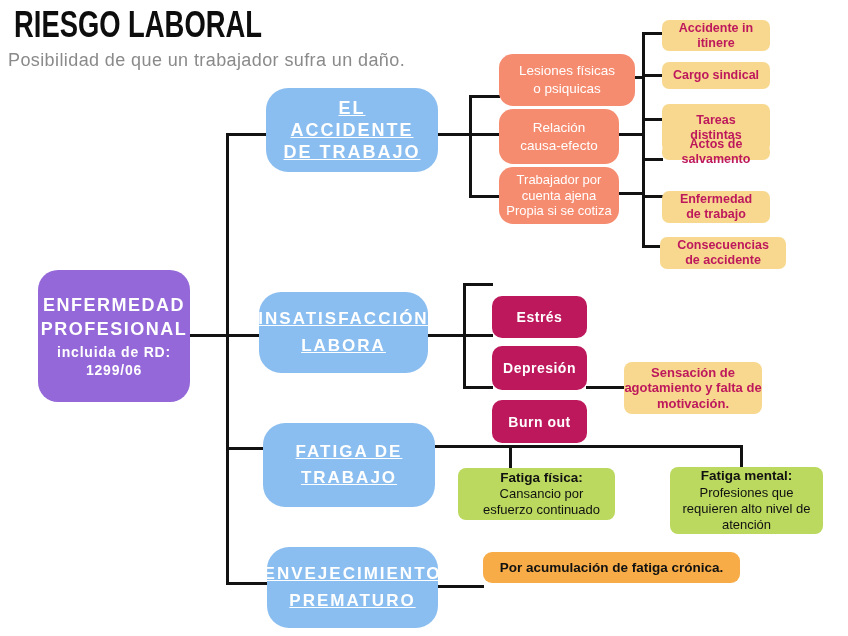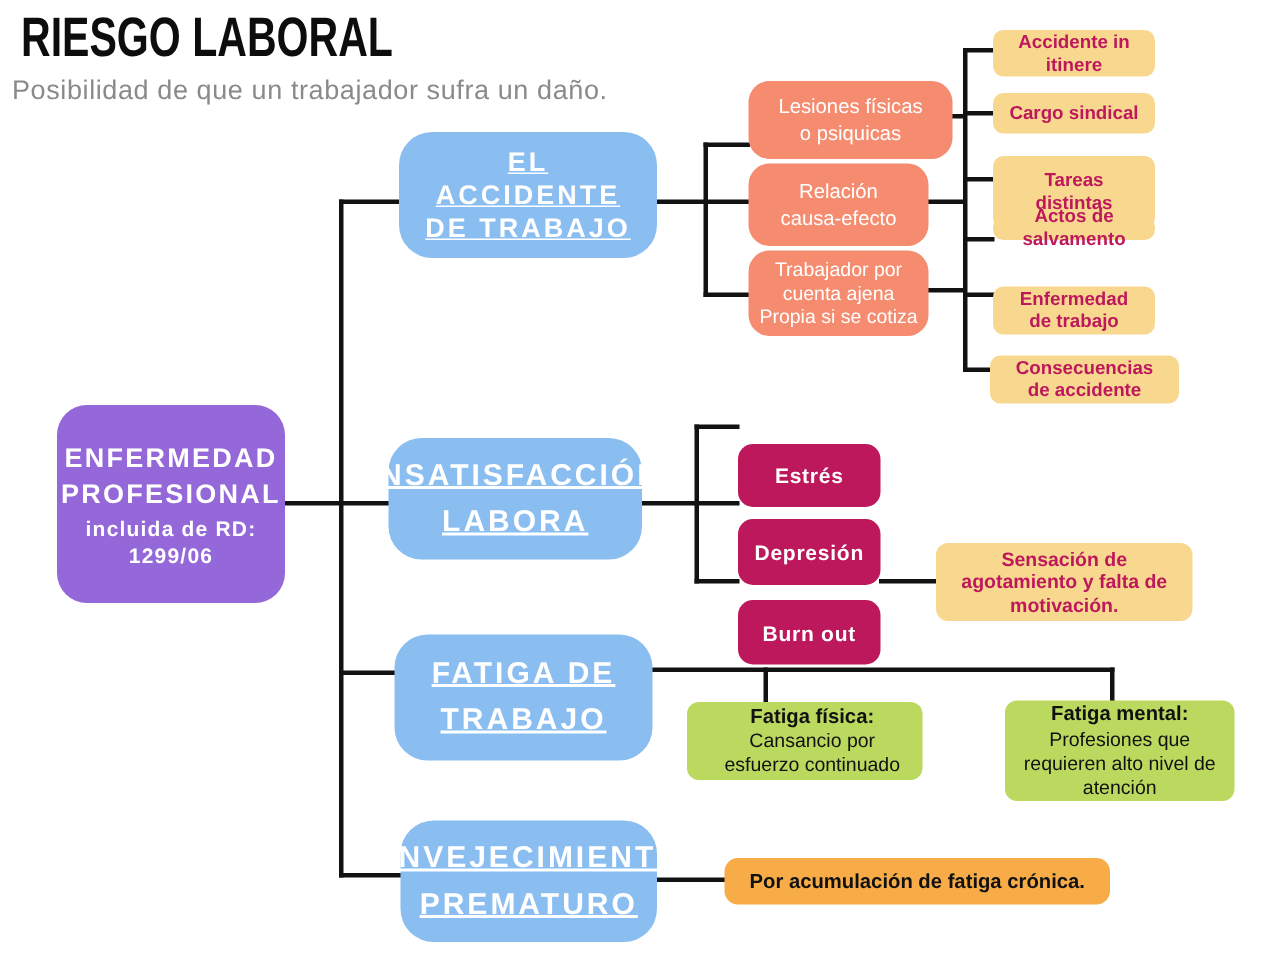--- a/index.html
+++ b/index.html
@@ -22,21 +22,21 @@
   .node {
     position:absolute; box-sizing:border-box; display:flex; flex-direction:column;
     align-items:center; justify-content:center; text-align:center;
   }
   .pre { white-space:pre-line; }
   .purple { background:#9468D8; color:#fff; border-radius:20px; }
   .purple .t1 { font-size:18px; font-weight:600; letter-spacing:1.5px; line-height:1.35; }
   .purple .t2 { font-size:14px; font-weight:600; letter-spacing:0.8px; line-height:1.3; margin-top:2px; }
   .blue { background:#8BBEF0; color:#fff; border-radius:22px; font-weight:600; letter-spacing:2px;text-decoration:underline; }
   .blue-lg { font-size:18px; line-height:1.24; }
-  .blue-sm { font-size:20px; line-height:1.55; }
+  .blue-sm { font-size:17px; line-height:1.55; }
   .salmon { background:#F68C6F; color:#fff; border-radius:14px; font-size:13.5px; font-weight:500; line-height:1.3; }
   .salmon-3l { line-height:1.2; font-size:13px; }
   .yellow { background:#F8D88E; color:#be185d; border-radius:7px; font-size:12.5px; font-weight:600; line-height:1.2; }
   .pink { background:#be185d; color:#fff; border-radius:10px; font-size:14px; font-weight:700; letter-spacing:0.5px;margin-top:33px; }
   .sens { font-size:13px; border-radius:8px; }
   .green { background:#BBD95E; color:#111; border-radius:8px; font-size:13px; font-weight:500; line-height:1.22; }
   .green .gt { font-weight:700; font-size:13.5px; }
   .orange { background:#F7AC47; color:#111; border-radius:9px; font-size:13.5px; font-weight:700; }
   
   .ln { position:absolute; background:#121212; }
@@ -122,31 +122,31 @@
 salvamento</div>
   <div class="node yellow pre" style="left:662px; top:191px; width:108px; height:32px;">Enfermedad
 de trabajo</div>
   <div class="node yellow pre" style="left:660px; top:237px; width:126px; height:32px;">Consecuencias
 de accidente</div>
 
   <div class="node pink" style="left:492px; top:263px; width:95px; height:42px;">Estrés</div>
   <div class="node pink" style="left:492px; top:313px; width:95px; height:44px;">Depresión</div>
   <div class="node pink" style="left:492px; top:367px; width:95px; height:43px;">Burn out</div>
 
-  <div class="node yellow sens pre" style="left:624px; top:362px; width:171px; height:52px;">Sensación de
+  <div class="node yellow sens pre" style="left:624px; top:362px; width:138px; height:52px;">Sensación de
 agotamiento y falta de
 motivación.</div>
 
   <div class="node green" style="left:458px; top:468px; width:157px; height:52px;padding-left:10px;">
     <div class="gt">Fatiga física:</div>
     <div class="pre">Cansancio por
 esfuerzo continuado</div>
   </div>
   <div class="node green" style="left:670px; top:467px; width:153px; height:67px;">
     <div class="gt">Fatiga mental:</div>
     <div class="pre">Profesiones que
 requieren alto nivel de
 atención</div>
   </div>
 
-  <div class="node orange" style="left:483px; top:572px; width:257px; height:31px;">Por acumulación de fatiga crónica.</div>
+  <div class="node orange" style="left:483px; top:552px; width:257px; height:31px;">Por acumulación de fatiga crónica.</div>
 
 </div>
 
 </body></html>

